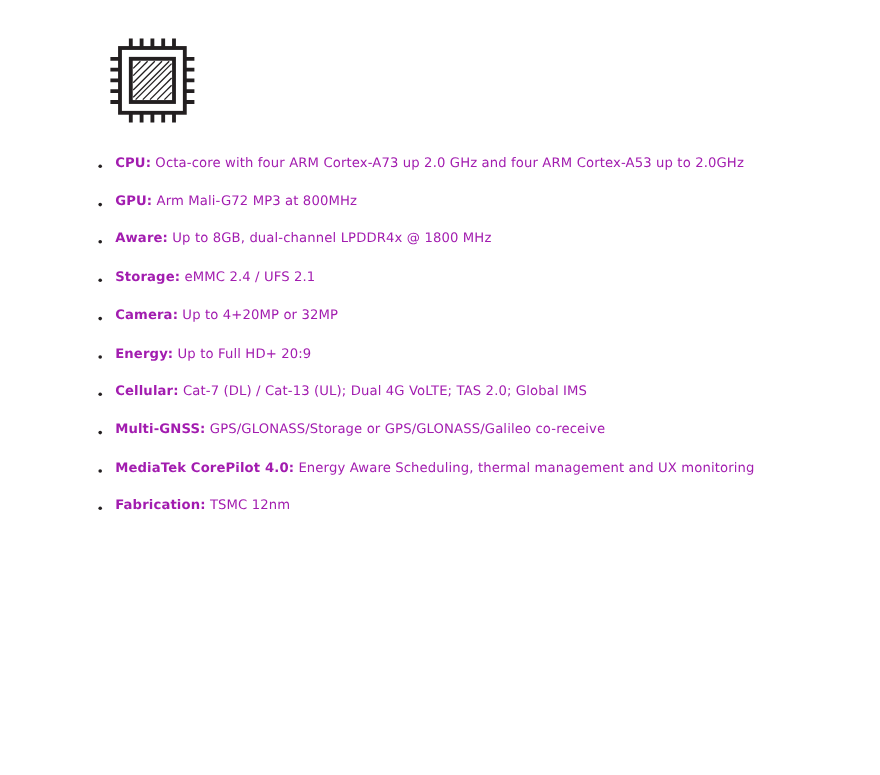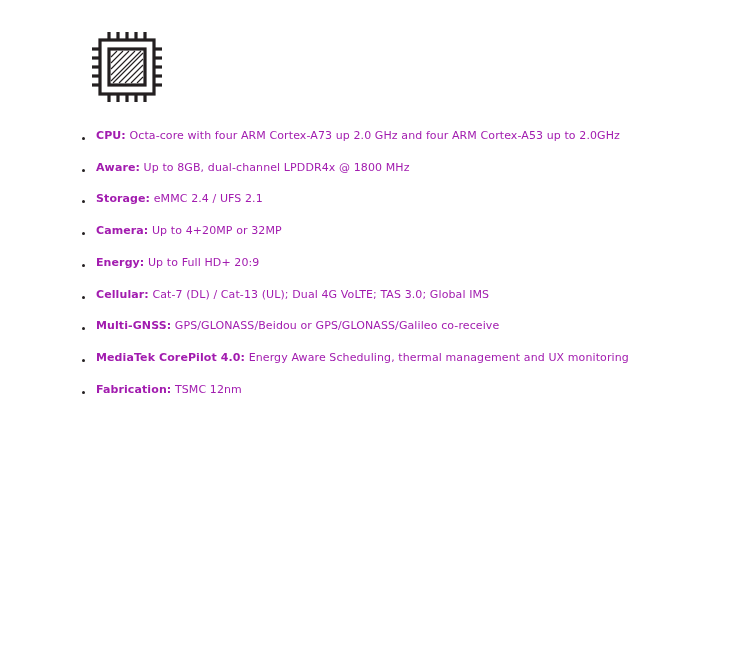--- a/index.html
+++ b/index.html
@@ -103,23 +103,24 @@
         <line x1="47" y1="59" x2="59" y2="47"></line>
         <line x1="53" y1="59" x2="59" y2="53"></line>
         <line x1="27" y1="39" x2="39" y2="27"></line>
         <line x1="27" y1="33" x2="33" y2="27"></line>
       </g>
     </svg>
   </div>
 
   <ul class="spec-list">
     <li class="spec-item"><span class="spec-label">CPU:</span><span class="spec-value"> Octa-core with four ARM Cortex-A73 up 2.0 GHz and four ARM Cortex-A53 up to 2.0GHz</span></li>
+    <li class="spec-item"><span class="spec-label">GPU:</span><span class="spec-value"> Arm Mali-G72 MP3 at 800MHz</span></li>
     <li class="spec-item"><span class="spec-label">Aware:</span><span class="spec-value"> Up to 8GB, dual-channel LPDDR4x @ 1800 MHz</span></li>
     <li class="spec-item"><span class="spec-label">Storage:</span><span class="spec-value"> eMMC 2.4 / UFS 2.1</span></li>
     <li class="spec-item"><span class="spec-label">Camera:</span><span class="spec-value"> Up to 4+20MP or 32MP</span></li>
     <li class="spec-item"><span class="spec-label">Energy:</span><span class="spec-value"> Up to Full HD+ 20:9</span></li>
-    <li class="spec-item"><span class="spec-label">Cellular:</span><span class="spec-value"> Cat-7 (DL) / Cat-13 (UL); Dual 4G VoLTE; TAS 3.0; Global IMS</span></li>
-    <li class="spec-item"><span class="spec-label">Multi-GNSS:</span><span class="spec-value"> GPS/GLONASS/Beidou or GPS/GLONASS/Galileo co-receive</span></li>
+    <li class="spec-item"><span class="spec-label">Cellular:</span><span class="spec-value"> Cat-7 (DL) / Cat-13 (UL); Dual 4G VoLTE; TAS 2.0; Global IMS</span></li>
+    <li class="spec-item"><span class="spec-label">Multi-GNSS:</span><span class="spec-value"> GPS/GLONASS/Storage or GPS/GLONASS/Galileo co-receive</span></li>
     <li class="spec-item"><span class="spec-label">MediaTek CorePilot 4.0:</span><span class="spec-value"> Energy Aware Scheduling, thermal management and UX monitoring</span></li>
     <li class="spec-item"><span class="spec-label">Fabrication:</span><span class="spec-value"> TSMC 12nm</span></li>
   </ul>
 
 </div>
 
 </body></html>

